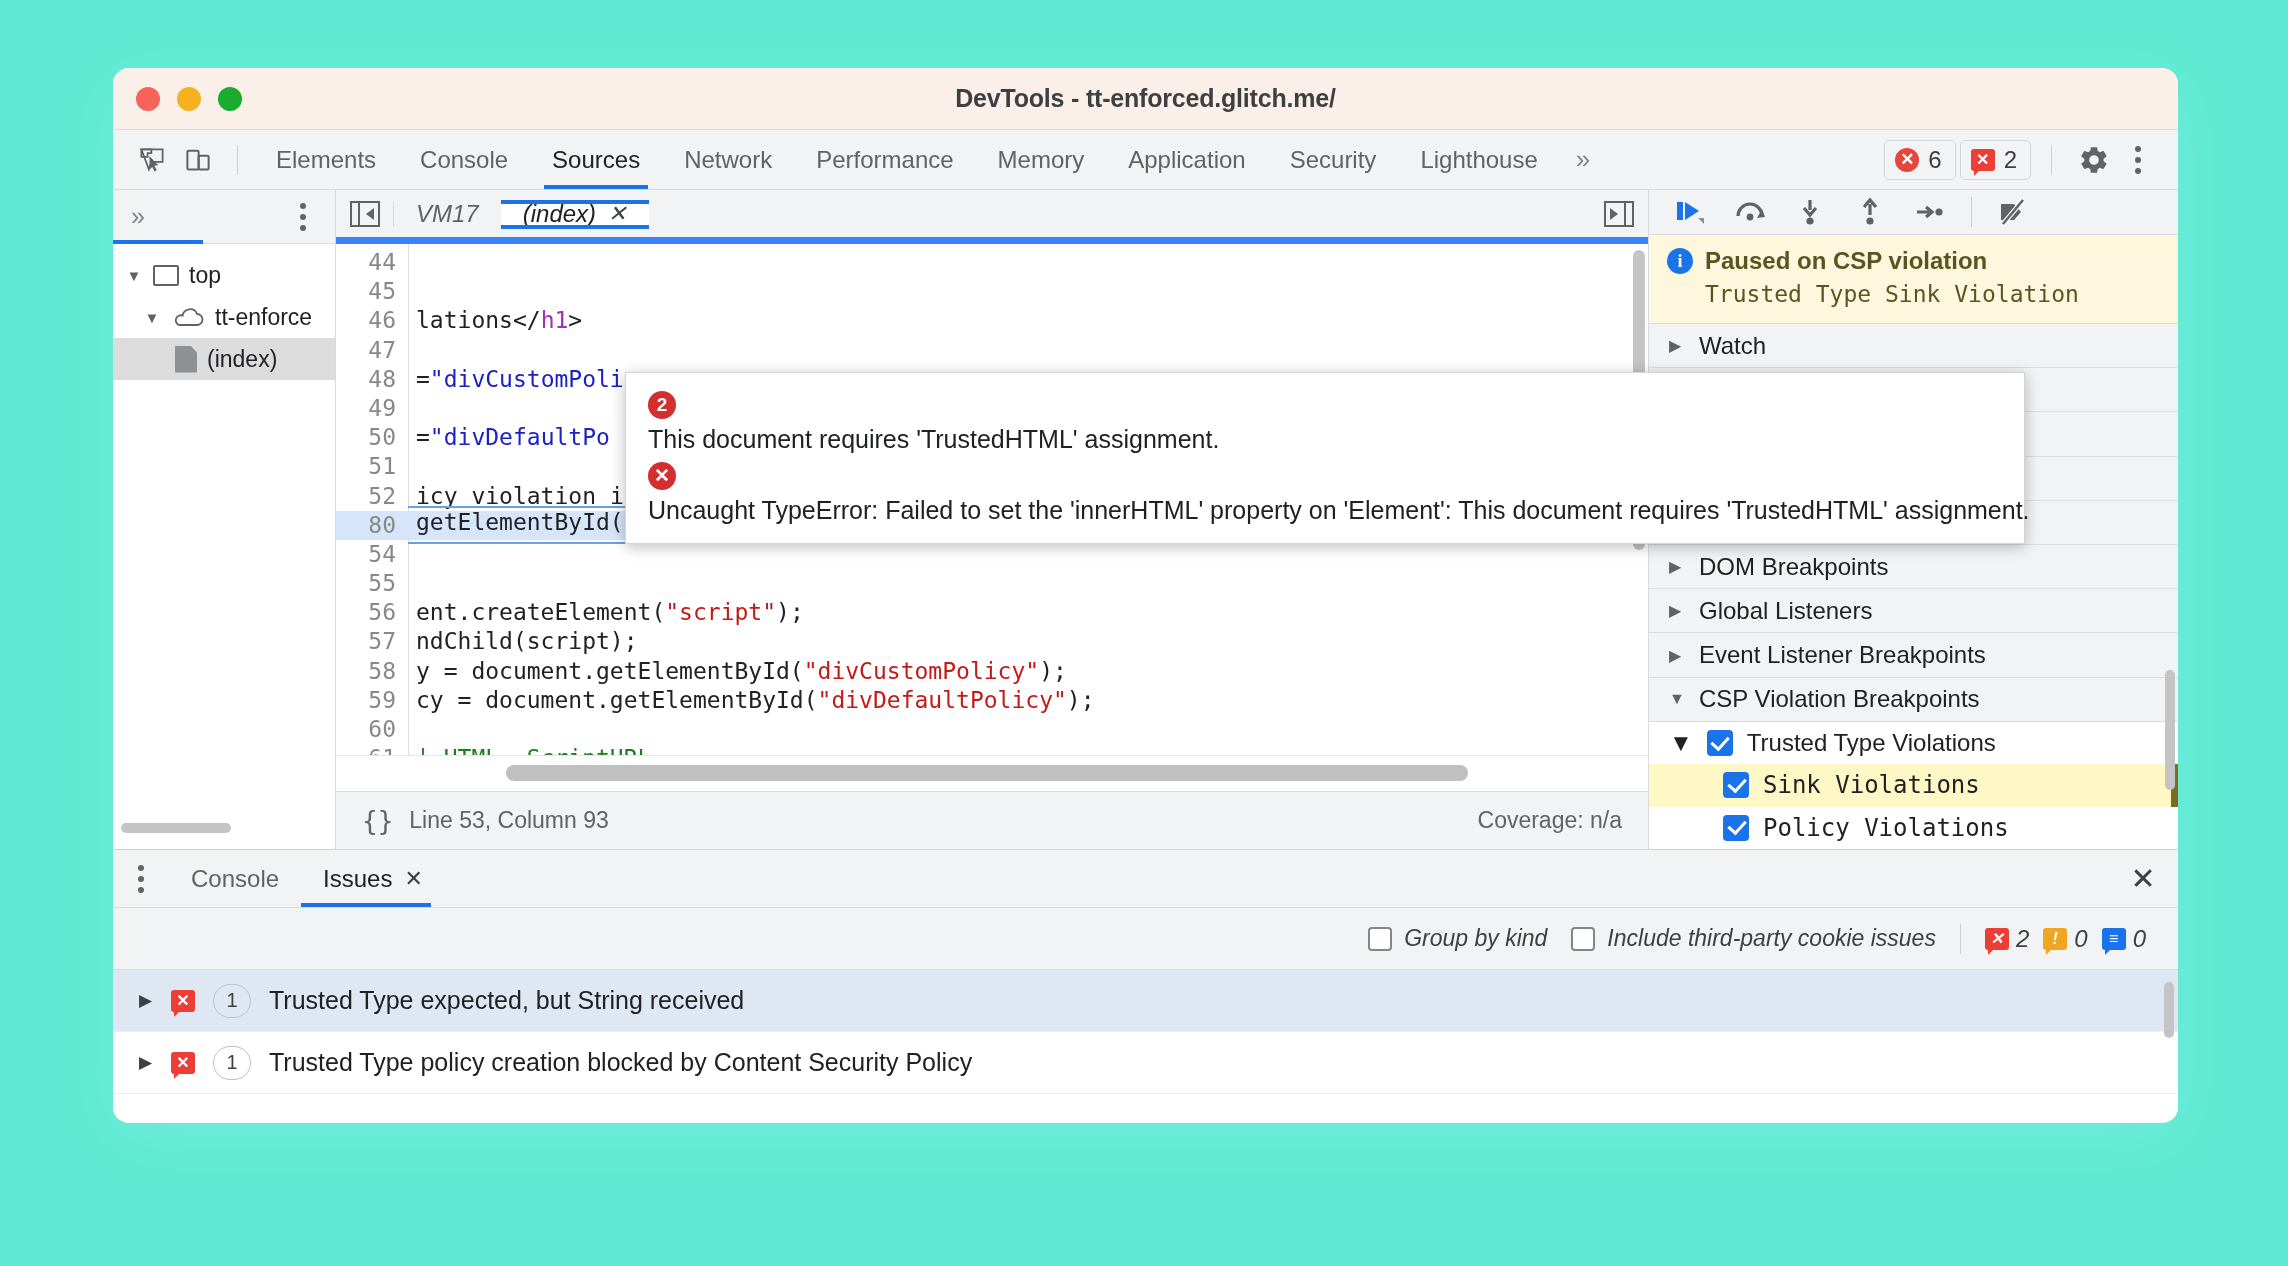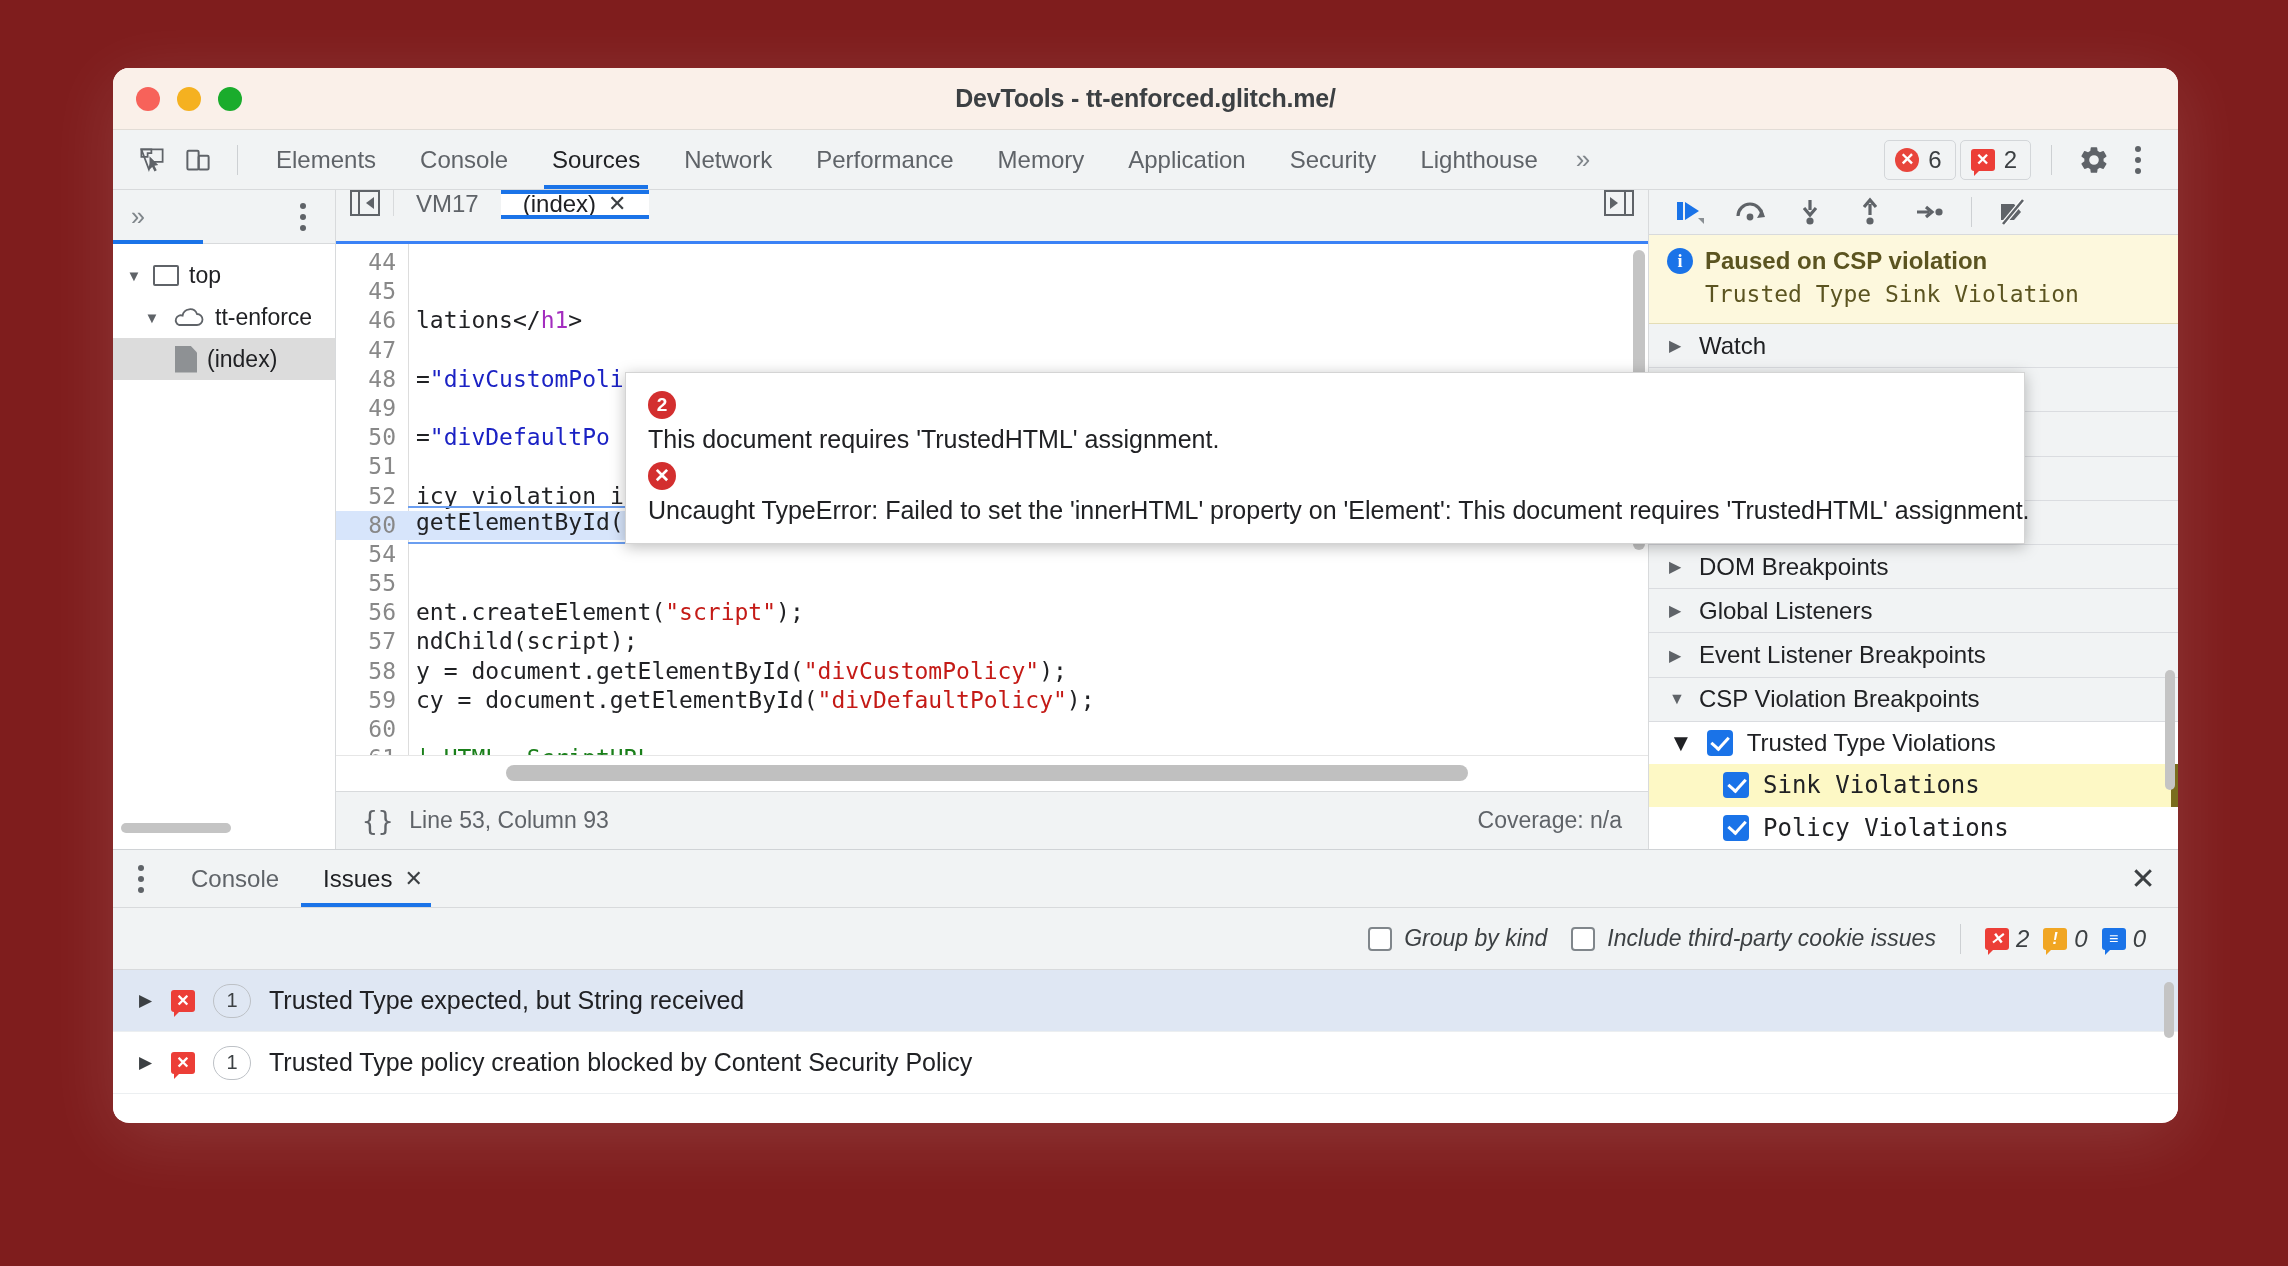--- a/index.html
+++ b/index.html
@@ -5,21 +5,21 @@
   * { box-sizing: border-box; margin: 0; padding: 0; }
   html, body {
     width: 2288px; height: 1266px;
     background: #000000;
     font-family: "Liberation Sans", sans-serif;
     overflow: hidden;
   }
   #root {
     position: relative;
     width: 2288px; height: 1266px;
-    background: #7f1d1d;
+    background: #5eead4;
   }
 
   
   .window {
     position: absolute;
     left: 113px; top: 68px;
     width: 2065px; height: 1055px;
     background: #ffffff;
     border-radius: 16px;
     overflow: hidden;
@@ -159,22 +159,22 @@
     clip-path: polygon(0 0, 70% 0, 100% 26%, 100% 100%, 0 100%);
   }
   .nav-hscroll {
     position: absolute; left: 8px; bottom: 16px; width: 110px; height: 10px;
     background: #c4c4c4; border-radius: 5px;
   }
 
   
   .editor-col { flex: 1; display: flex; flex-direction: column; min-width: 0; }
   .ed-tabs {
-    height: 54px; background: #f1f3f4; border-bottom: 3px solid #3b82f6;
-    display: flex; align-items: flex-start; position: relative;
+    height: 54px; background: #f1f3f4; border-bottom: 7px solid #3b82f6;
+    display: flex; align-items: center; position: relative; font-style: italic;
   }
   .panel-toggle {
     width: 58px; display: flex; align-items: center; justify-content: center;
     border-right: 1px solid #d8dadc;
   }
   .pt-box { width: 30px; height: 26px; border: 2.5px solid #5f6368; position: relative; }
   .pt-box::before {
     content:""; position:absolute; left:6px; top:0; bottom:0; width: 2.5px; background:#5f6368;
   }
   .pt-box::after {

